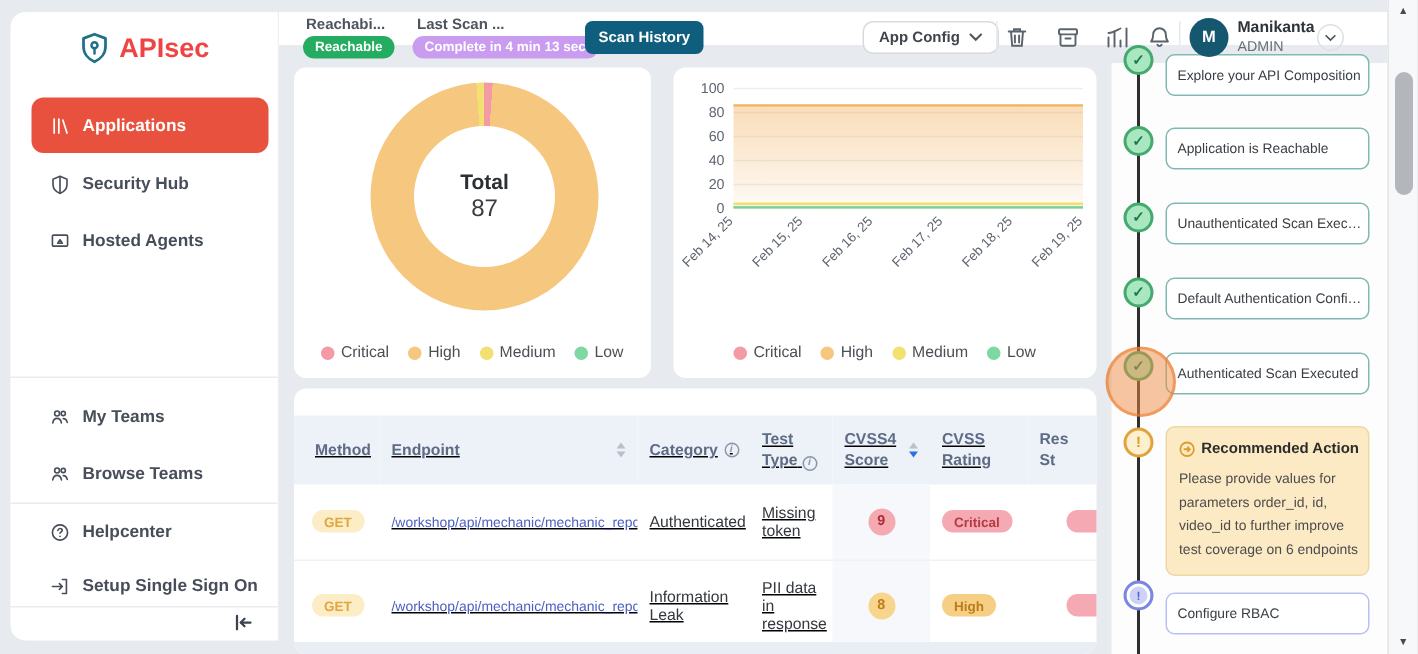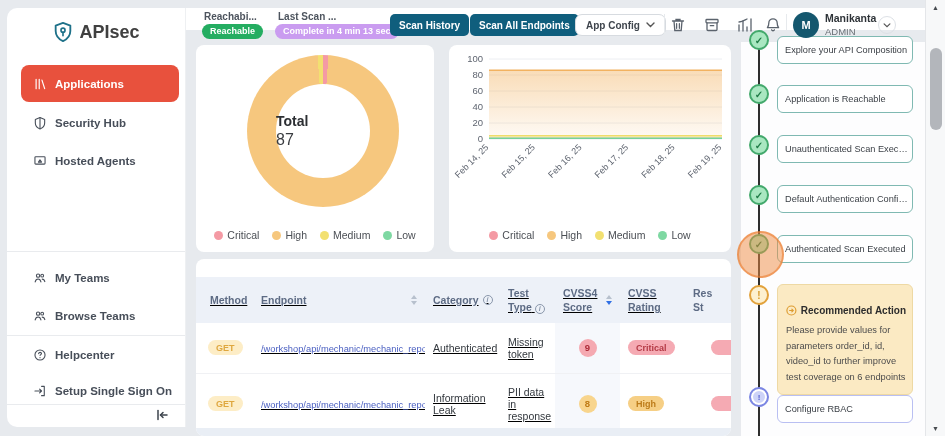--- a/index.html
+++ b/index.html
@@ -2,21 +2,21 @@
 <html><head>
 <meta charset="utf-8">
 <style>
 * { margin:0; padding:0; box-sizing:border-box; }
 html,body { width:945px; height:436px; font-family:"Liberation Sans", sans-serif; }
 body { background:#e7eaee; position:relative; overflow:hidden; }
 svg { display:block; }
 
 #sidebar { position:absolute; left:7px; top:8px; width:179px; height:419px; background:#fff; border-radius:10px 0 0 10px; border-right:1px solid #eef0f2; z-index:4; }
 .logo { position:absolute; top:13px; left:0; right:0; display:flex; align-items:center; justify-content:center; gap:5px; }
-.logo-text { font-size:18px; font-weight:bold; color:#404040; }
+.logo-text { font-size:18px; font-weight:bold; color:#ef4444; }
 .nav-item { position:absolute; left:14px; width:158px; height:26px; display:flex; align-items:center; gap:8px; padding-left:12px; font-size:11.5px; font-weight:bold; color:#474e59; cursor:pointer; white-space:nowrap; }
 .nav-item svg { width:14px; height:14px; flex:0 0 14px; }
 .nav-item.active { background:#e8513d; color:#fff; height:37px; border-radius:8px; }
 .nav-item.disabled { color:#9ba3ab; }
 .sb-divider { position:absolute; left:0; width:178px; height:1px; background:#e9ebee; }
 .collapse-btn { position:absolute; right:14px; top:398px; width:18px; height:18px; color:#3c434c; cursor:pointer; }
 
 #topbar { position:absolute; left:186px; top:8px; width:739px; height:22px; background:#fff; z-index:5; }
 .hlabel { position:absolute; top:3px; font-size:10px; font-weight:bold; color:#4d545e; white-space:nowrap; }
 .hpill { position:absolute; top:16px; font-size:9px; font-weight:bold; color:#fff; padding:2px 8px 3px; border-radius:9px; white-space:nowrap; }
@@ -30,21 +30,21 @@
 .chev-btn { position:absolute; left:692px; top:8px; width:18px; height:18px; border:1px solid #dde1e6; border-radius:50%; display:flex; align-items:center; justify-content:center; color:#555; }
 
 .card { position:absolute; background:#fff; border-radius:8px; }
 #donut-card { left:196px; top:45px; width:238px; height:207px; }
 #line-card  { left:449px; top:45px; width:282px; height:207px; }
 #table-card { left:196px; top:259px; width:535px; height:177px; overflow:hidden; }
 .legend { position:absolute; bottom:11px; left:0; right:0; display:flex; justify-content:center; gap:13px; }
 .legend-item { display:flex; align-items:center; gap:4px; font-size:10.5px; color:#4b4f55; }
 .legend-dot { width:9px; height:9px; border-radius:50%; }
 #donut { position:absolute; left:51px; top:10px; width:152px; height:152px; border-radius:50%; }
-#donut-hole { position:absolute; left:80px; top:39px; width:94px; height:94px; border-radius:50%; background:#fff; display:flex; flex-direction:column; justify-content:center; gap:2px; }
+#donut-hole { position:absolute; left:80px; top:39px; width:94px; height:94px; border-radius:50%; background:#fff; display:flex; flex-direction:column; align-items:center; justify-content:center; gap:2px; }
 .donut-total-label { font-size:14px; font-weight:bold; color:#2c2f33; }
 .donut-total-value { font-size:16px; color:#3a3d41; }
 
 #fulltable { border-collapse:collapse; table-layout:fixed; width:549px; margin-top:18px;text-decoration:underline; }
 #fulltable th { background:#edf1f8; font-size:10.5px; font-weight:bold; color:#5d6b84; text-align:left; padding:6px 8px; height:46px; vertical-align:middle; line-height:1.35; }
 #fulltable td { font-size:10.5px; color:#33383e; padding:4px 8px; vertical-align:middle; border-top:1px solid #f0f1f4; }
 #fulltable tr.r1 td { height:50px; border-top:none; }
 #fulltable tr.r2 td { height:61px; }
 .col-score { background:#f6f8fc; }
 .pill { display:inline-block; font-size:9px; font-weight:bold; padding:2.5px 8px; border-radius:9px; white-space:nowrap; }
@@ -61,21 +61,21 @@
 #table-bottom-strip { position:absolute; left:0; bottom:0; width:535px; height:8px; background:#e9eef5; }
 
 #timeline { position:absolute; left:740px; top:42px; width:185px; height:394px; background:#fdfdfe; border-left:1px solid #e8eaee; z-index:1; }
 .tl-line { position:absolute; left:17px; top:0; bottom:0; width:2px; background:#2e2e2e; }
 .tl-circle { position:absolute; left:8px; width:20px; height:20px; border-radius:50%; display:flex; align-items:center; justify-content:center; font-size:10px; font-weight:bold; z-index:2; }
 .tl-done { background:#a9e7c1; border:2px solid #43a96c; color:#1e7a45; }
 .tl-warn { background:#fdf0cf; border:2px solid #e2a23c; color:#d79a2d; }
 .tl-pending { background:#cdd3f8; border:2px solid #7b86e3; color:#5560cf; box-shadow:inset 0 0 0 2px #fff; font-size:8px; }
 .tl-card { position:absolute; left:36px; width:136px; background:#fff; border:1px solid #7fb9b2; border-radius:6px; font-size:9.2px; color:#3a3f45; padding:8px 4px 8px 7px; white-space:nowrap; overflow:hidden; text-overflow:ellipsis; z-index:2; }
 .tl-card.pending { border-color:#b9bff2; }
-#rec-card { position:absolute; left:36px; top:242px; width:136px; background:#fbeac3; border:1px solid #eed9a4; border-radius:6px; padding:20px 6px 9px 8px; z-index:2; }
+#rec-card { position:absolute; left:36px; top:242px; width:136px; background:#fbeac3; border:1px solid #eed9a4; border-radius:6px; padding:9px 6px 9px 8px; z-index:2; }
 #rec-title { display:flex; align-items:center; gap:4px; font-size:10px; font-weight:bold; color:#2d2d2d; white-space:nowrap; }
 #rec-body { margin-top:7px; font-size:9.3px; color:#4c4c4c; line-height:1.68; }
 #highlight-circle { position:absolute; left:-4px; top:189px; width:47px; height:47px; border-radius:50%; background:rgba(239,139,66,0.5); border:2px solid rgba(235,120,40,0.55); z-index:3; }
 
 #vscroll { position:absolute; left:925px; top:0; width:20px; height:436px; background:#f7f8f9; border-left:1px solid #e4e6e9; z-index:6; }
 .sb-arrow { position:absolute; left:0; width:19px; text-align:center; font-size:7px; color:#474b50; }
 .sb-thumb { position:absolute; left:4px; top:48px; width:12px; height:82px; background:#b3b6bb; border-radius:6px; }
 </style>
 </head>
 <body>
@@ -154,21 +154,20 @@
       </svg>
   </div>
 </aside>
 
 <header id="topbar">
   <div class="hlabel" style="left:18px">Reachabi...</div>
   <div class="hpill" style="left:16px; background:#24ad61;">Reachable</div>
   <div class="hlabel" style="left:92px">Last Scan ...</div>
   <div class="hpill" style="left:89px; background:#ca9cf0;text-align:center;">Complete in 4 min 13 sec</div>
   <button class="btn-teal" style="left:204px">Scan History</button>
-  <button class="btn-teal" style="left:284px">Scan All Endpoints</button>
   <button class="btn-outline" style="left:389px">
     <span>App Config</span>
     <svg width="9" height="6" viewBox="0 0 9 6" fill="none" stroke="#555" stroke-width="1.4" stroke-linecap="round">
         <path d="M1 1l3.5 3.5L8 1"></path>
       </svg>
   </button>
   <div class="vdiv" style="left:478px"></div>
   <div class="hicon" style="left:483px">
     <svg viewBox="0 0 18 18" fill="none" stroke="currentColor" stroke-width="1.3" stroke-linecap="round">
         <path d="M3.5 5h11M7 5V3.5h4V5M5 5l.8 9.5h6.4L13 5M7.6 7.7v4.6M10.4 7.7v4.6"></path>

